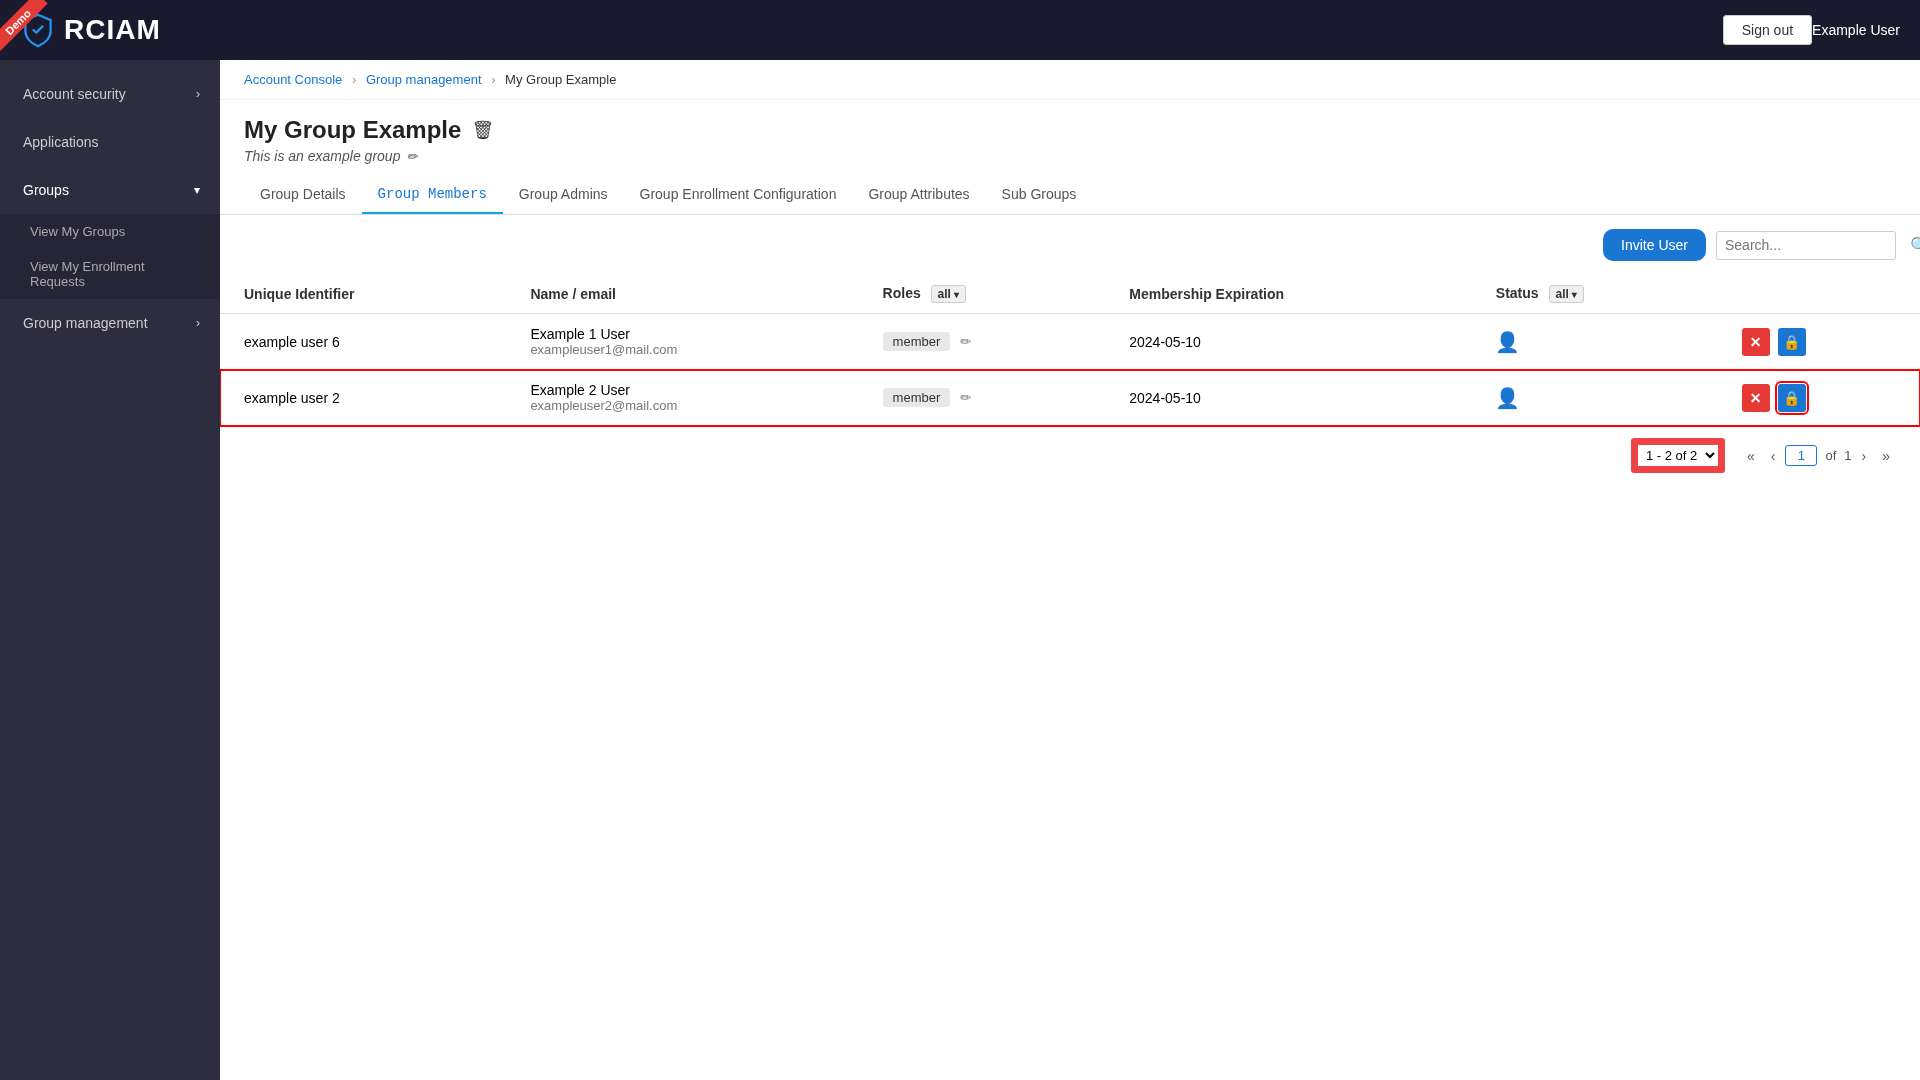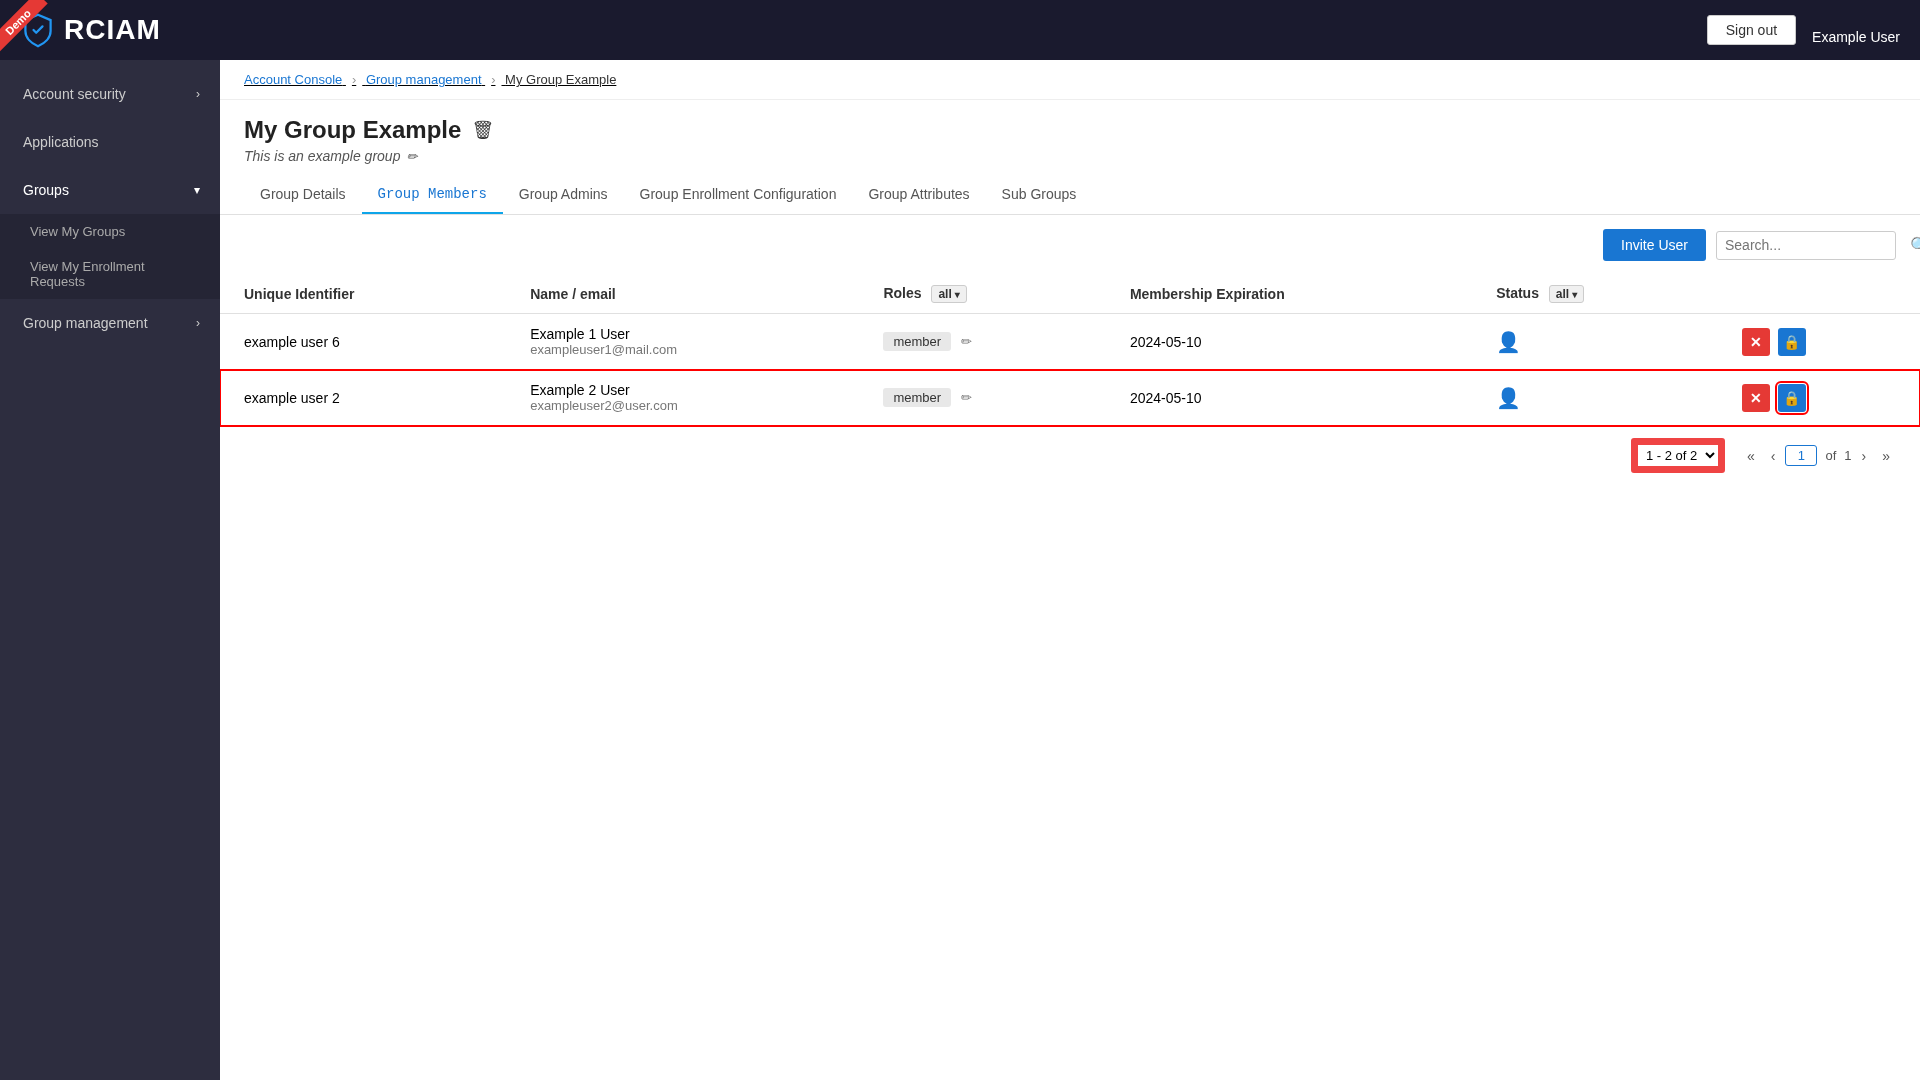--- a/index.html
+++ b/index.html
@@ -47,22 +47,21 @@
       text-align: center;
       transform: rotate(-45deg);
       position: absolute;
       top: 14px;
       left: -16px;
       width: 68px;
       padding: 2px 0;
     }
     .nav-right {
       display: flex;
-      align-items: flex-end;
-      gap: 16px;
+      align-items: center;
     }
     .sign-out-btn {
       background: white;
       color: #333;
       border: 1px solid #ccc;
       padding: 6px 18px;
       font-size: 14px;
       cursor: pointer;
       border-radius: 3px;
     }
@@ -116,21 +115,20 @@
       overflow-y: auto;
       background: white;
     }
 
     
     .breadcrumb {
       padding: 12px 24px;
       font-size: 13px;
       border-bottom: 1px solid #eee;
       background: white;
-      text-decoration: underline;
     }
     .breadcrumb a {
       color: #1976d2;
       text-decoration: none;
     }
     .breadcrumb-sep {
       margin: 0 6px;
       color: #999;
     }
     .breadcrumb-current {
@@ -201,21 +199,21 @@
       padding: 14px 24px;
       gap: 10px;
     }
     .invite-user-btn {
       background: #1976d2;
       color: white;
       border: none;
       padding: 8px 18px;
       font-size: 14px;
       cursor: pointer;
-      border-radius: 3px;
+      border-radius: 10px;
       text-align: center;
     }
     .search-box {
       display: flex;
       align-items: center;
       border: 1px solid #ccc;
       border-radius: 3px;
       padding: 4px 8px;
       background: white;
       width: 180px;
@@ -484,21 +482,21 @@
           <td>
             <button class="action-btn-red">✕</button>
             <button class="action-btn-lock">🔒</button>
           </td>
         </tr>
 
         <tr style="outline: 2px solid red; outline-offset: -1px;">
           <td>example user 2</td>
           <td>
             <div>Example 2 User</div>
-            <div style="color:#777;font-size:13px;">exampleuser2@user.com</div>
+            <div style="color:#777;font-size:13px;">exampleuser2@mail.com</div>
           </td>
           <td>
             <span class="role-badge">member</span>
             <span class="edit-role-icon">✏</span>
           </td>
           <td>2024-05-10</td>
           <td>
             <span class="status-active-icon">👤</span>
           </td>
           <td>

